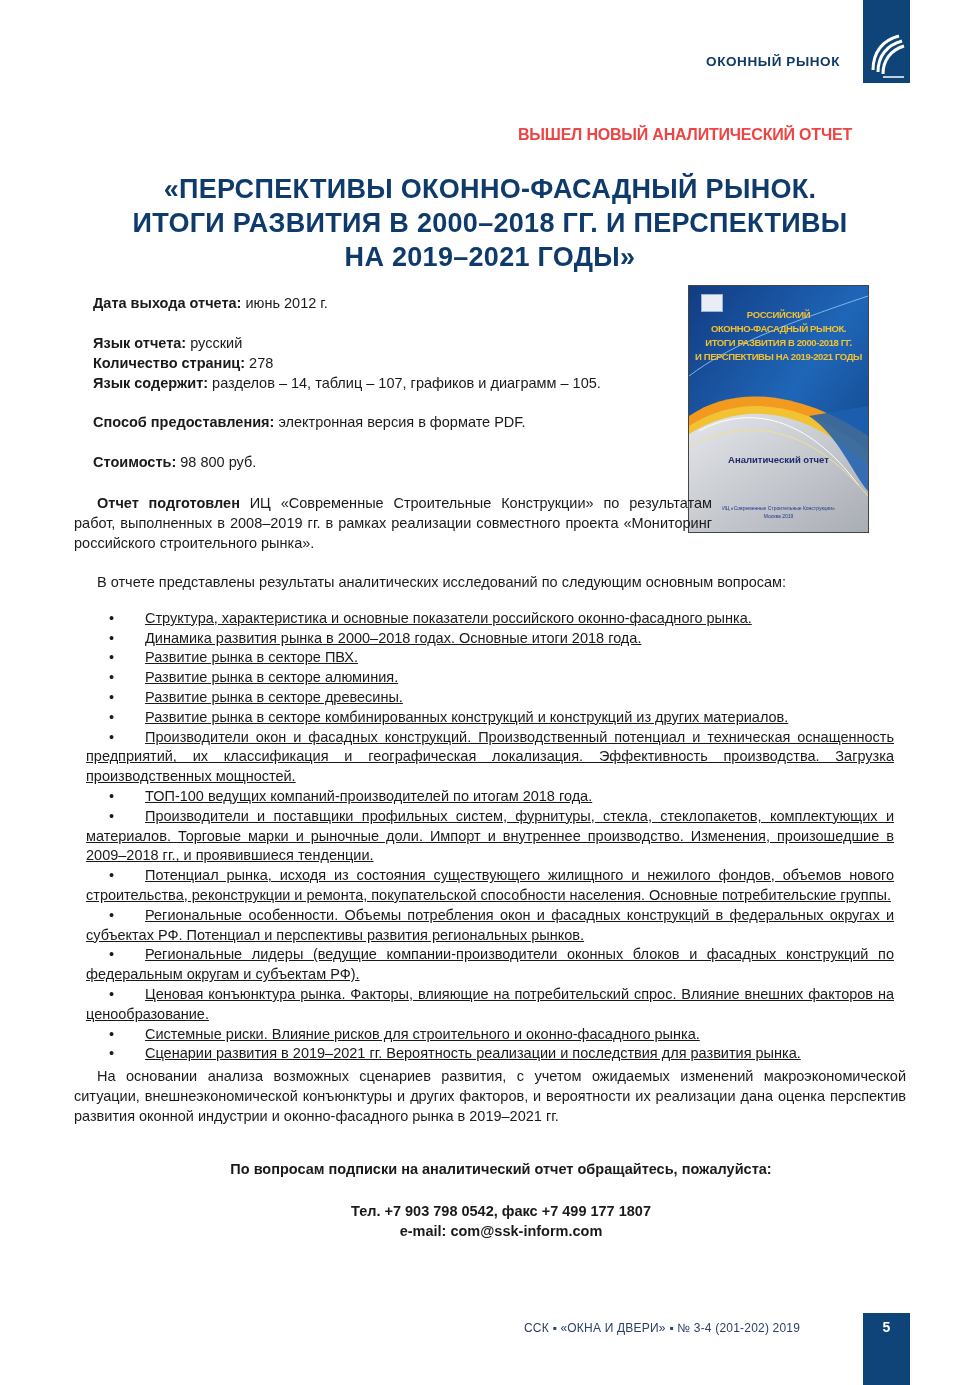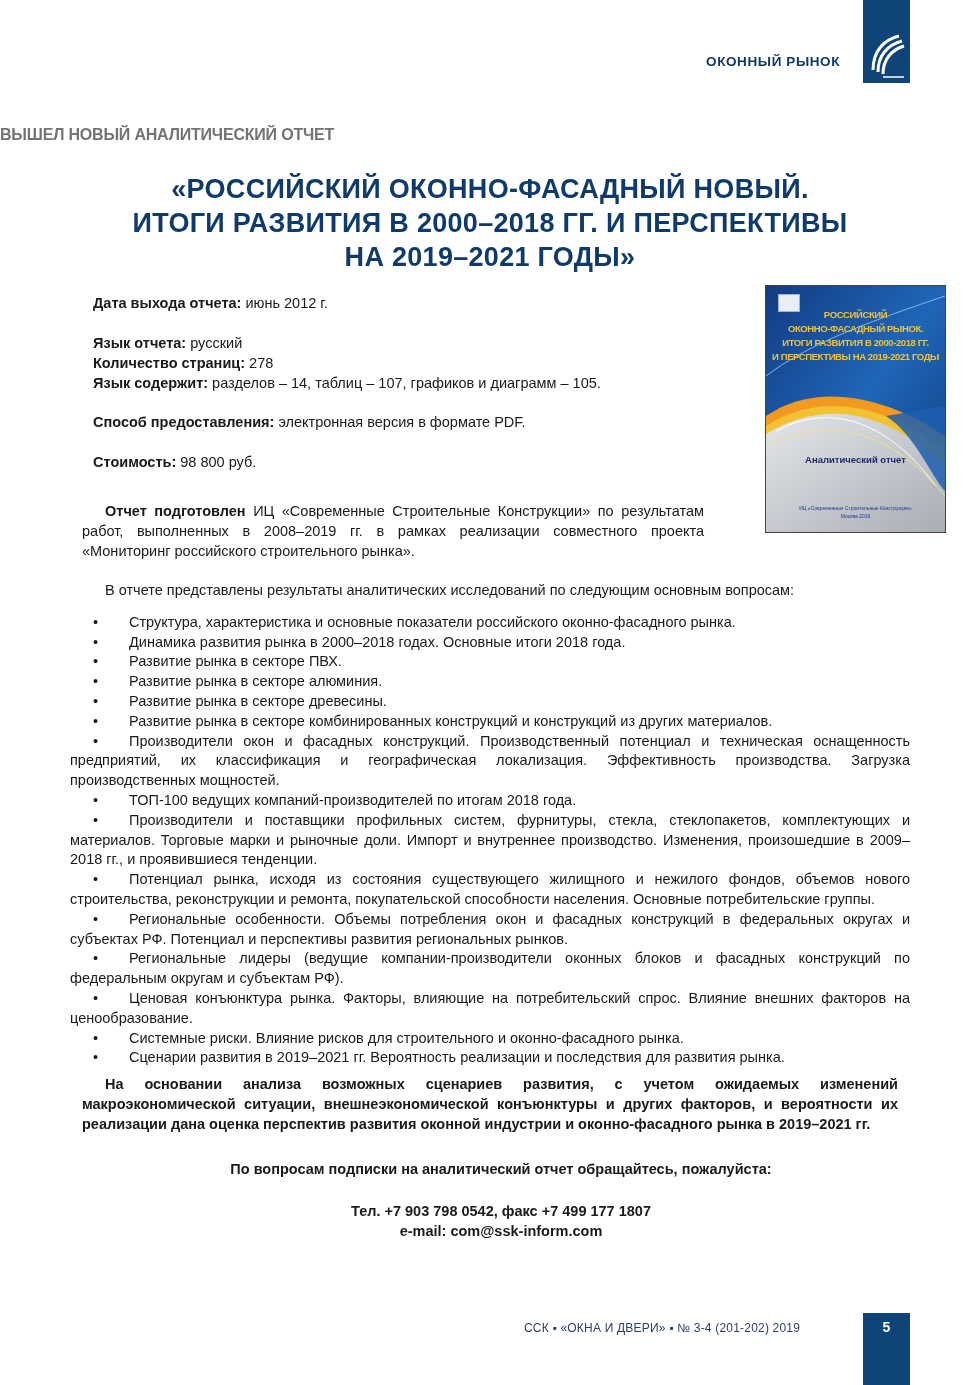--- a/index.html
+++ b/index.html
@@ -2,52 +2,52 @@
 <html><head>
 <meta charset="utf-8">
 <style>
   html, body { margin: 0; padding: 0; background: #ffffff; }
   body { width: 980px; height: 1385px; position: relative; overflow: hidden;
          font-family: "Liberation Sans", sans-serif; color: #1a1a1a; }
   .top-tab { position: absolute; left: 863px; top: 0; width: 47px; height: 83px; background: #0f4479; }
   .top-tab svg { position: absolute; left: 6px; top: 30px; }
   .section-label { position: absolute; right: 140px; top: 54px; font-size: 13.5px; font-weight: bold;
                    color: #0f3a66; letter-spacing: 0.6px; }
-  .kicker { position: absolute; left: 0; width: 852px; top: 126px; text-align: left;
-            color: #737373; font-size: 16px; font-weight: bold; letter-spacing: -0.2px; }
+  .kicker { position: absolute; left: 0; width: 852px; top: 126px; text-align: right;
+            color: #ef4444; font-size: 16px; font-weight: bold; letter-spacing: -0.2px; }
   .title { position: absolute; left: 60px; width: 860px; top: 172px; text-align: center;
            color: #0e3b6b; font-size: 27px; font-weight: bold; line-height: 34px; letter-spacing: 0.3px; }
   .title div { white-space: nowrap; }
-  .cover { position: absolute; left: 765px; top: 285px; width: 179px; height: 246px;
+  .cover { position: absolute; left: 688px; top: 285px; width: 179px; height: 246px;
            border: 1px solid #444; overflow: hidden; background: #1e5aa8; }
   .cover svg { display: block; }
   .cover .c-title { position: absolute; left: 0; width: 179px; top: 22px; text-align: center;
                     color: #f2c233; font-size: 9.5px; font-weight: bold; line-height: 14px;
                     font-family: "Liberation Sans", sans-serif; letter-spacing: -0.4px; }
   .cover .c-sub { position: absolute; left: 0; width: 179px; top: 168px; text-align: center;
                   color: #1f2a6a; font-size: 9.5px; font-weight: bold; }
   .cover .c-pub { position: absolute; left: 0; width: 179px; top: 218px; text-align: center;
                   color: #1f3a8a; font-size: 5px; line-height: 8px; }
   .cover .c-logo { position: absolute; left: 12px; top: 8px; width: 20px; height: 16px;
                    background: #e9eef6; border: 1px solid #9fb3d4; }
   .meta { position: absolute; left: 93px; top: 293px; font-size: 14.5px; line-height: 20px; }
   .meta p { margin: 0; }
   .meta .gap { height: 19.5px; }
   .meta b { font-weight: bold; margin-top: 24px; }
   .body { position: absolute; left: 70px; width: 840px; font-size: 14.5px; line-height: 19.8px; text-align: justify; }
   .prep { top: 490px; width: 646px; }
-  .prep p, .intro p, .concl p { margin: 12px; text-indent: 23px; }
+  .prep p, .intro p, .concl p { margin: 4px; text-indent: 23px; }
   .intro { top: 569px; }
-  ul.topics { list-style: none; margin: 0; padding: 0; }
+  ul.topics { list-style: none; margin: 16px; padding: 0; text-decoration: underline; }
   ul.topics li { position: relative; text-align: justify; }
   ul.topics li.short { padding-left: 59px; }
   ul.topics li.short::before { content: "•"; position: absolute; left: 23px; top: 0; }
   ul.topics li.long { text-indent: 59px; }
   ul.topics li.long .bul { position: absolute; left: 23px; top: 0; text-indent: 0; }
-  .concl { top: 1063px; font-weight: bold; }
+  .concl { top: 1063px; }
   .contact { position: absolute; left: 0; width: 1002px; text-align: center; font-size: 14.5px; font-weight: bold; }
   .contact.q { top: 1161px; }
   .contact.tel { top: 1201px; line-height: 20px; }
   .footer-text { position: absolute; left: 524px; top: 1321px; font-size: 12px; color: #2a3f66; letter-spacing: 0.2px; }
   .bottom-tab { position: absolute; left: 863px; top: 1313px; width: 47px; height: 72px; background: #0f4479; }
   .bottom-tab span { position: absolute; left: 0; width: 47px; top: 6px; text-align: center; color: #fff;
                      font-weight: bold; font-size: 14px; }
 </style>
 </head>
 <body>
@@ -58,21 +58,21 @@
     <path d="M9 42 C9 26 18 15 33 11" stroke="#ffffff" stroke-width="3" fill="none"></path>
     <path d="M14 44 C14 30 22 20 35 16" stroke="#ffffff" stroke-width="3" fill="none"></path>
     <path d="M14 47 L35 47" stroke="#ffffff" stroke-width="1.5" fill="none"></path>
   </svg>
 </div>
 <div class="section-label">ОКОННЫЙ РЫНОК</div>
 
 <div class="kicker">ВЫШЕЛ НОВЫЙ АНАЛИТИЧЕСКИЙ ОТЧЕТ</div>
 
 <div class="title">
-  <div>«РОССИЙСКИЙ ОКОННО-ФАСАДНЫЙ НОВЫЙ.</div>
+  <div>«ПЕРСПЕКТИВЫ ОКОННО-ФАСАДНЫЙ РЫНОК.</div>
   <div>ИТОГИ РАЗВИТИЯ В 2000–2018 ГГ. И ПЕРСПЕКТИВЫ</div>
   <div>НА 2019–2021 ГОДЫ»</div>
 </div>
 
 <div class="cover">
   <svg width="179" height="246" viewBox="0 0 179 246">
     <defs>
       <linearGradient id="bg" x1="0" y1="0" x2="1" y2="1">
         <stop offset="0" stop-color="#123c82"></stop>
         <stop offset="0.5" stop-color="#1f66b8"></stop>

